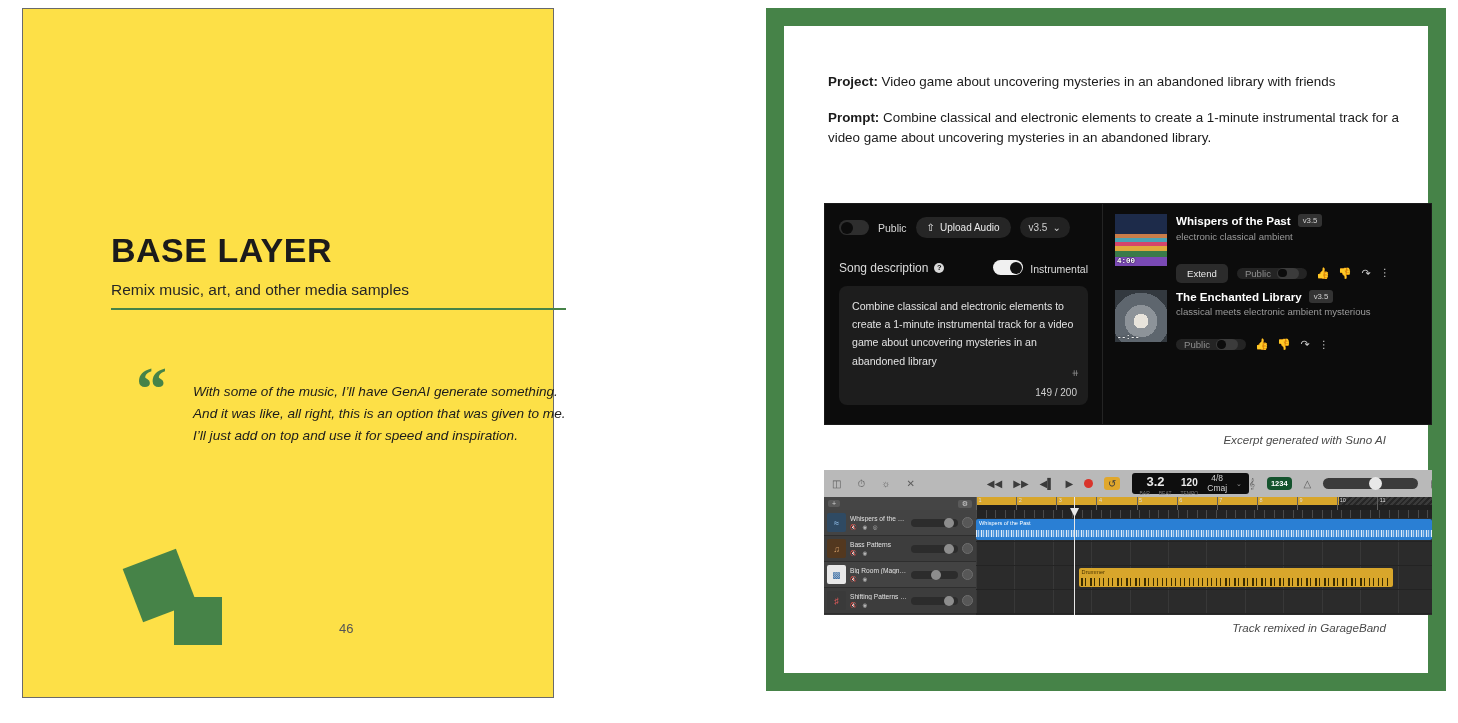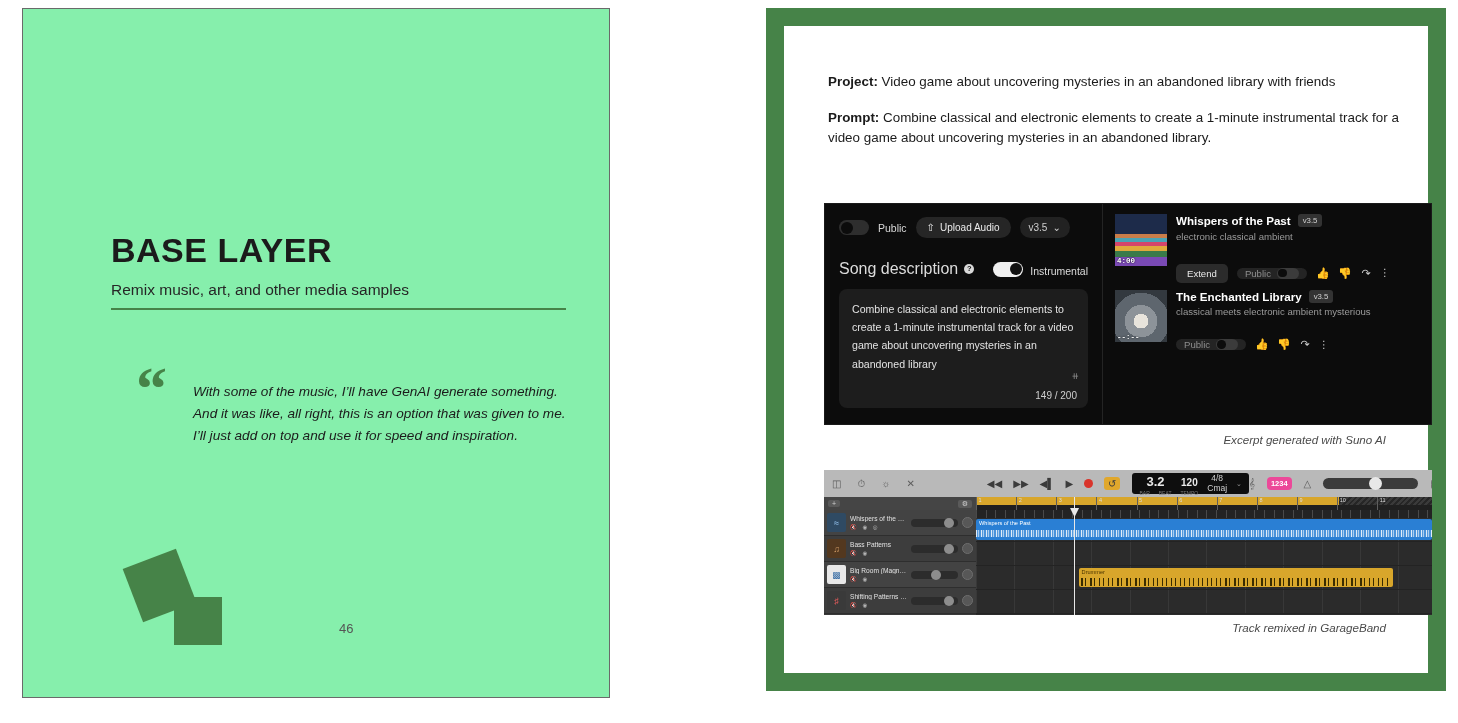--- a/index.html
+++ b/index.html
@@ -7,22 +7,22 @@
     width: 1458px; height: 723px;
     background: #ffffff;
     font-family: "Liberation Sans", sans-serif;
     overflow: hidden;
   }
   .stage { position: relative; width: 1458px; height: 723px; }
 
   
   .slide-left {
     position: absolute; left: 22px; top: 8px;
-    width: 588px; height: 690px;
-    background: #86efac;
+    width: 532px; height: 690px;
+    background: #fde047;
     border: 1.5px solid #6a6a6a;
     padding-left: 36px;
   }
   .slide-title {
     position: absolute; left: 88px; top: 222px;
     font-size: 34px; font-weight: bold; letter-spacing: 0.5px;
     color: #1b1b1b;
   }
   .slide-sub {
     position: absolute; left: 88px; top: 272px;
@@ -101,21 +101,21 @@
     align-items: center; gap: 5px; white-space: nowrap;
   }
   .btn-ver {
     background: #222; color: #cfcfcf; font-size: 10px;
     padding: 5px 9px; border-radius: 13px; display: flex;
     align-items: center; gap: 5px;
   }
   .suno-row2 {
     display: flex; align-items: center; margin-top: 22px;
   }
-  .lbl-songdesc { font-size: 16px; color: #dcdcdc; text-align: center; }
+  .lbl-songdesc { font-size: 12px; color: #dcdcdc; text-align: center; }
   .q-badge {
     width: 10px; height: 10px; border-radius: 50%; background: #d9d9d9;
     color: #0c0c0c; font-size: 7.5px; line-height: 10px;
     text-align: center; margin-left: 6px; font-weight: bold;
   }
   .lbl-instr { font-size: 10.5px; color: #dcdcdc; margin-left: 7px; }
   .ta-box {
     margin-top: 11px; background: #1d1d1d; border-radius: 8px;
     height: 119px; padding: 11px 13px 0 13px; position: relative;
   }
@@ -194,21 +194,21 @@
   }
   .lcd-main {
     color: #e9e9e9; font-size: 13px; font-weight: bold;
     font-family: "Liberation Sans", sans-serif;
   }
   .lcd-small { color: #cfcfcf; font-size: 8.5px; text-align: center; line-height: 1.15; }
   .lcd-sub { color: #7a7a7a; font-size: 5px; }
   .lcd-chev { color: #9a9a9a; font-size: 7px; }
   .tb-right { margin-left: auto; display: flex; align-items: center; gap: 12px; }
   .badge-1234 {
-    background: #ec4899; color: #fff; font-size: 7.5px;
+    background: #14532d; color: #fff; font-size: 7.5px;
     padding: 2px 4px; border-radius: 4px; font-weight: bold;
   }
   .tb-slider {
     width: 95px; height: 11px; border-radius: 6px;
     background: #3b3b3b; position: relative;
   }
   .tb-slider::after {
     content: ""; position: absolute; left: 46px; top: -1.5px;
     width: 13px; height: 13px; border-radius: 50%; background: #e8e8e8;
   }

